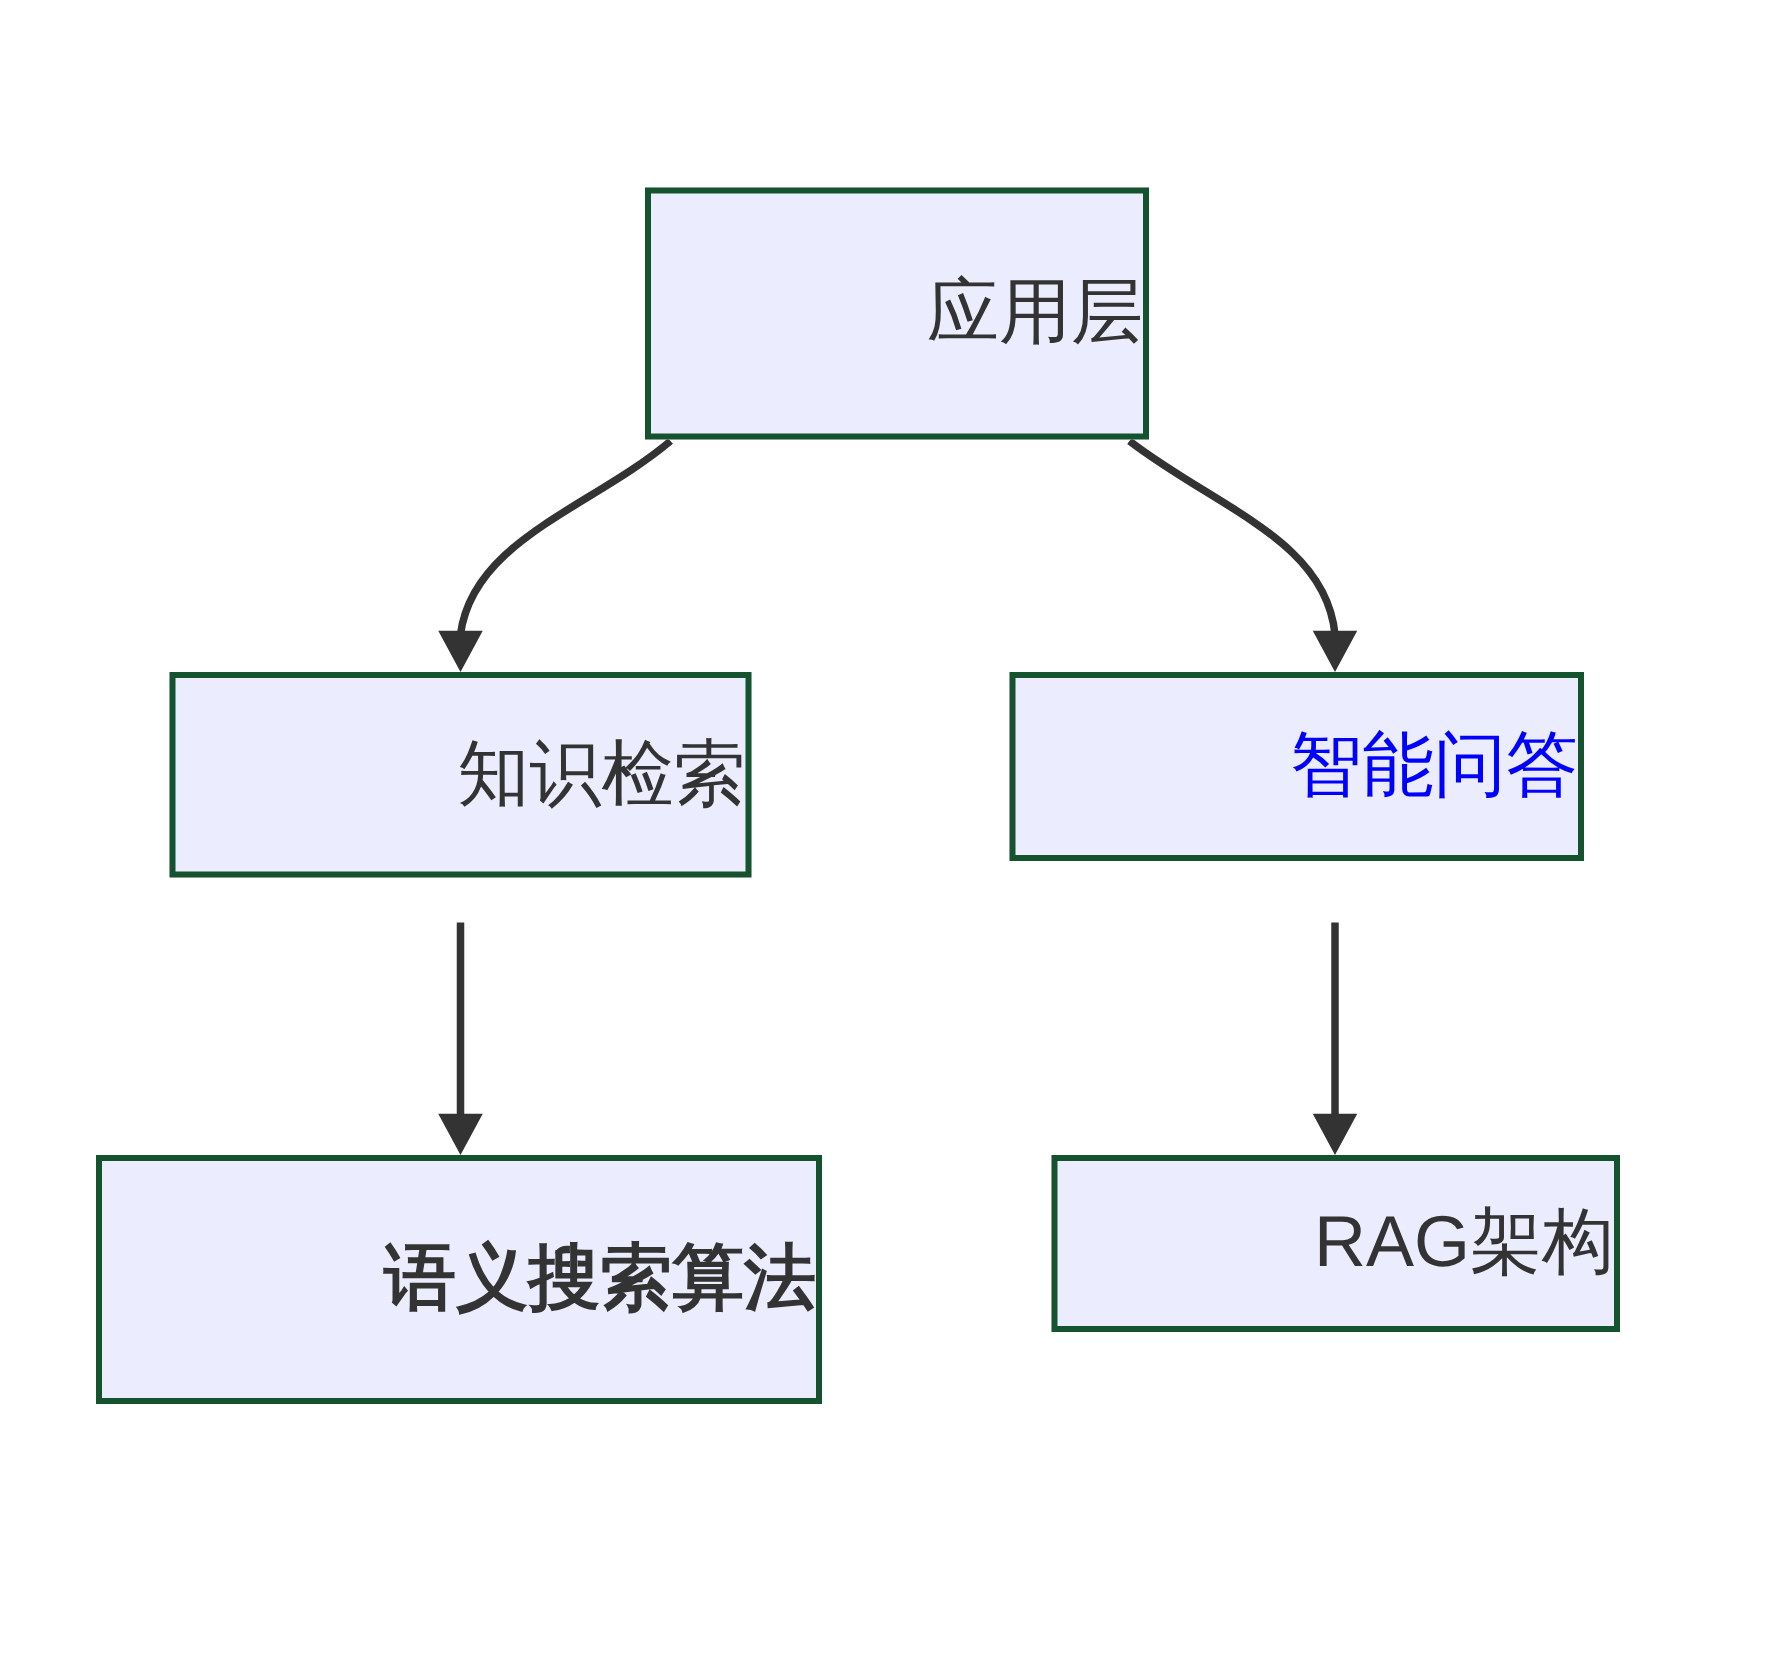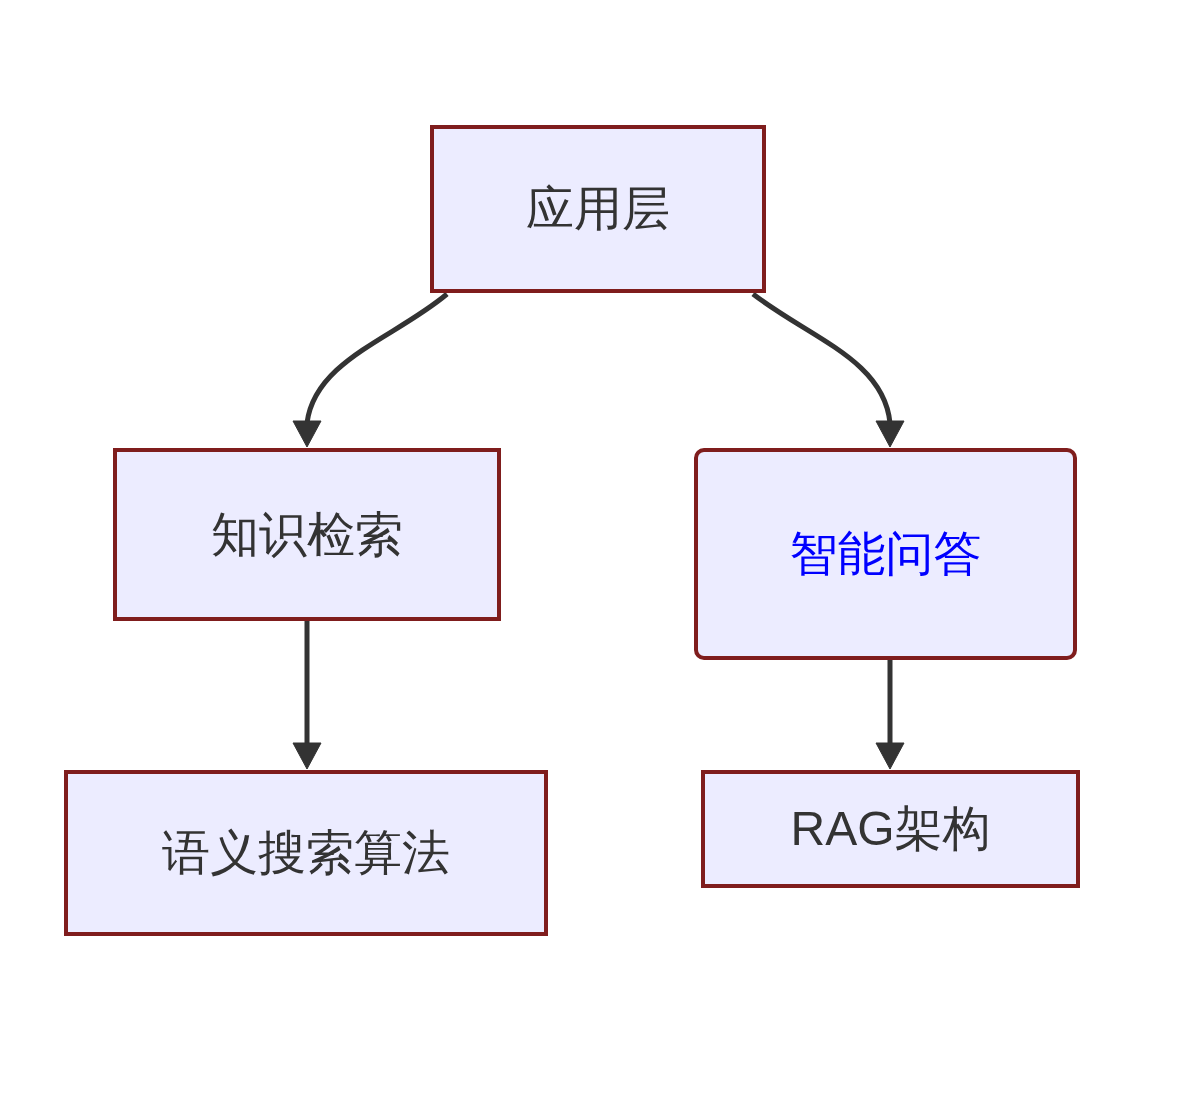--- a/index.html
+++ b/index.html
@@ -30,39 +30,39 @@
   }
   .arrowhead {
     fill: #333333;
     stroke: #333333;
     stroke-width: 1;
   }
   .node {
     position: absolute;
     box-sizing: border-box;
     background: #ECECFF;
-    border: 4px solid #7f1d1d;
+    border: 4px solid #14532d;
     display: flex;
     align-items: center;
-    justify-content: center;
+    justify-content: flex-end;
   }
   .node-label {
     font-size: 48px;
     color: #333333;
     line-height: 1;
     white-space: nowrap;
     text-align: center;
   }
   .node-label.highlighted {
     color: #0000FF;
   }
   .node-app       { left: 430px; top: 125px; width: 336px; height: 168px; }
-  .node-retrieval { left: 113px; top: 448px; width: 388px; height: 173px; }
-  .node-qa        { left: 694px; top: 448px; width: 383px; height: 212px; border-radius: 10px; }
-  .node-semantic  { left:  64px; top: 770px; width: 484px; height: 166px; }
+  .node-retrieval { left: 113px; top: 448px; width: 388px; height: 137px; }
+  .node-qa        { left: 673px; top: 448px; width: 383px; height: 126px; }
+  .node-semantic  { left:  64px; top: 770px; width: 484px; height: 166px; font-weight: bold; }
   .node-rag       { left: 701px; top: 770px; width: 379px; height: 118px; }
 </style>
 </head>
 <body>
 
 <div class="canvas">
 
   <svg class="edges-layer" viewBox="0 0 1189 1120" xmlns="http://www.w3.org/2000/svg">
 
     <g>

